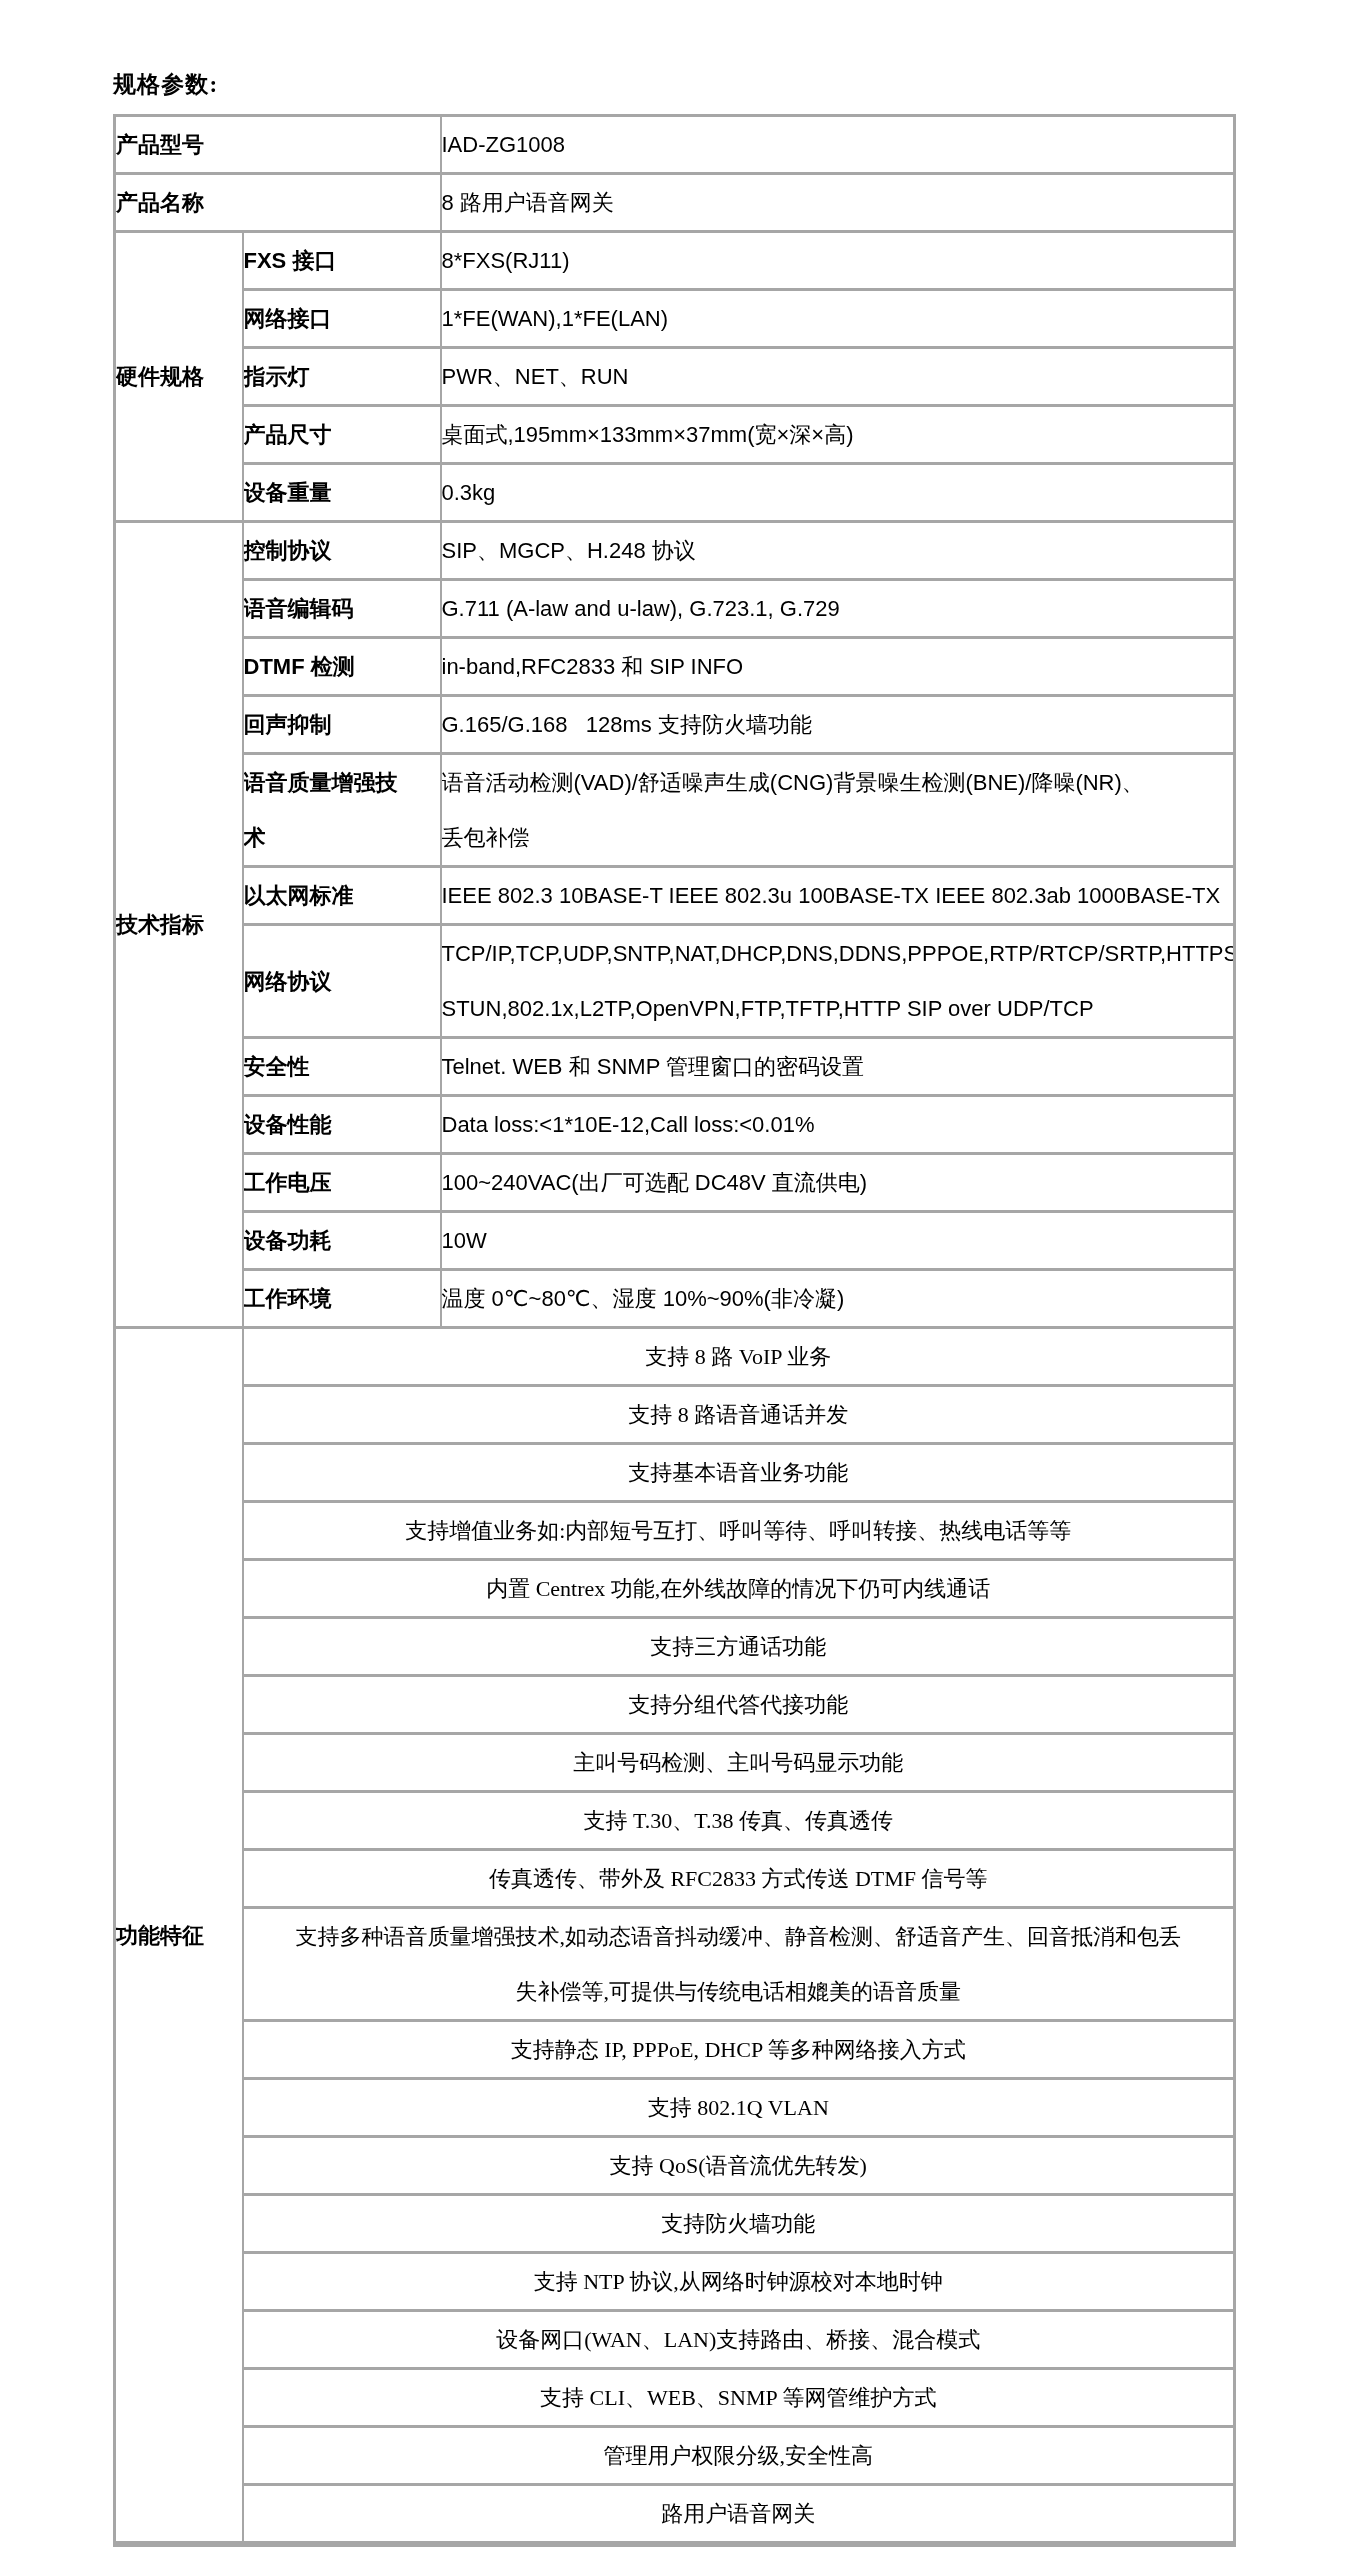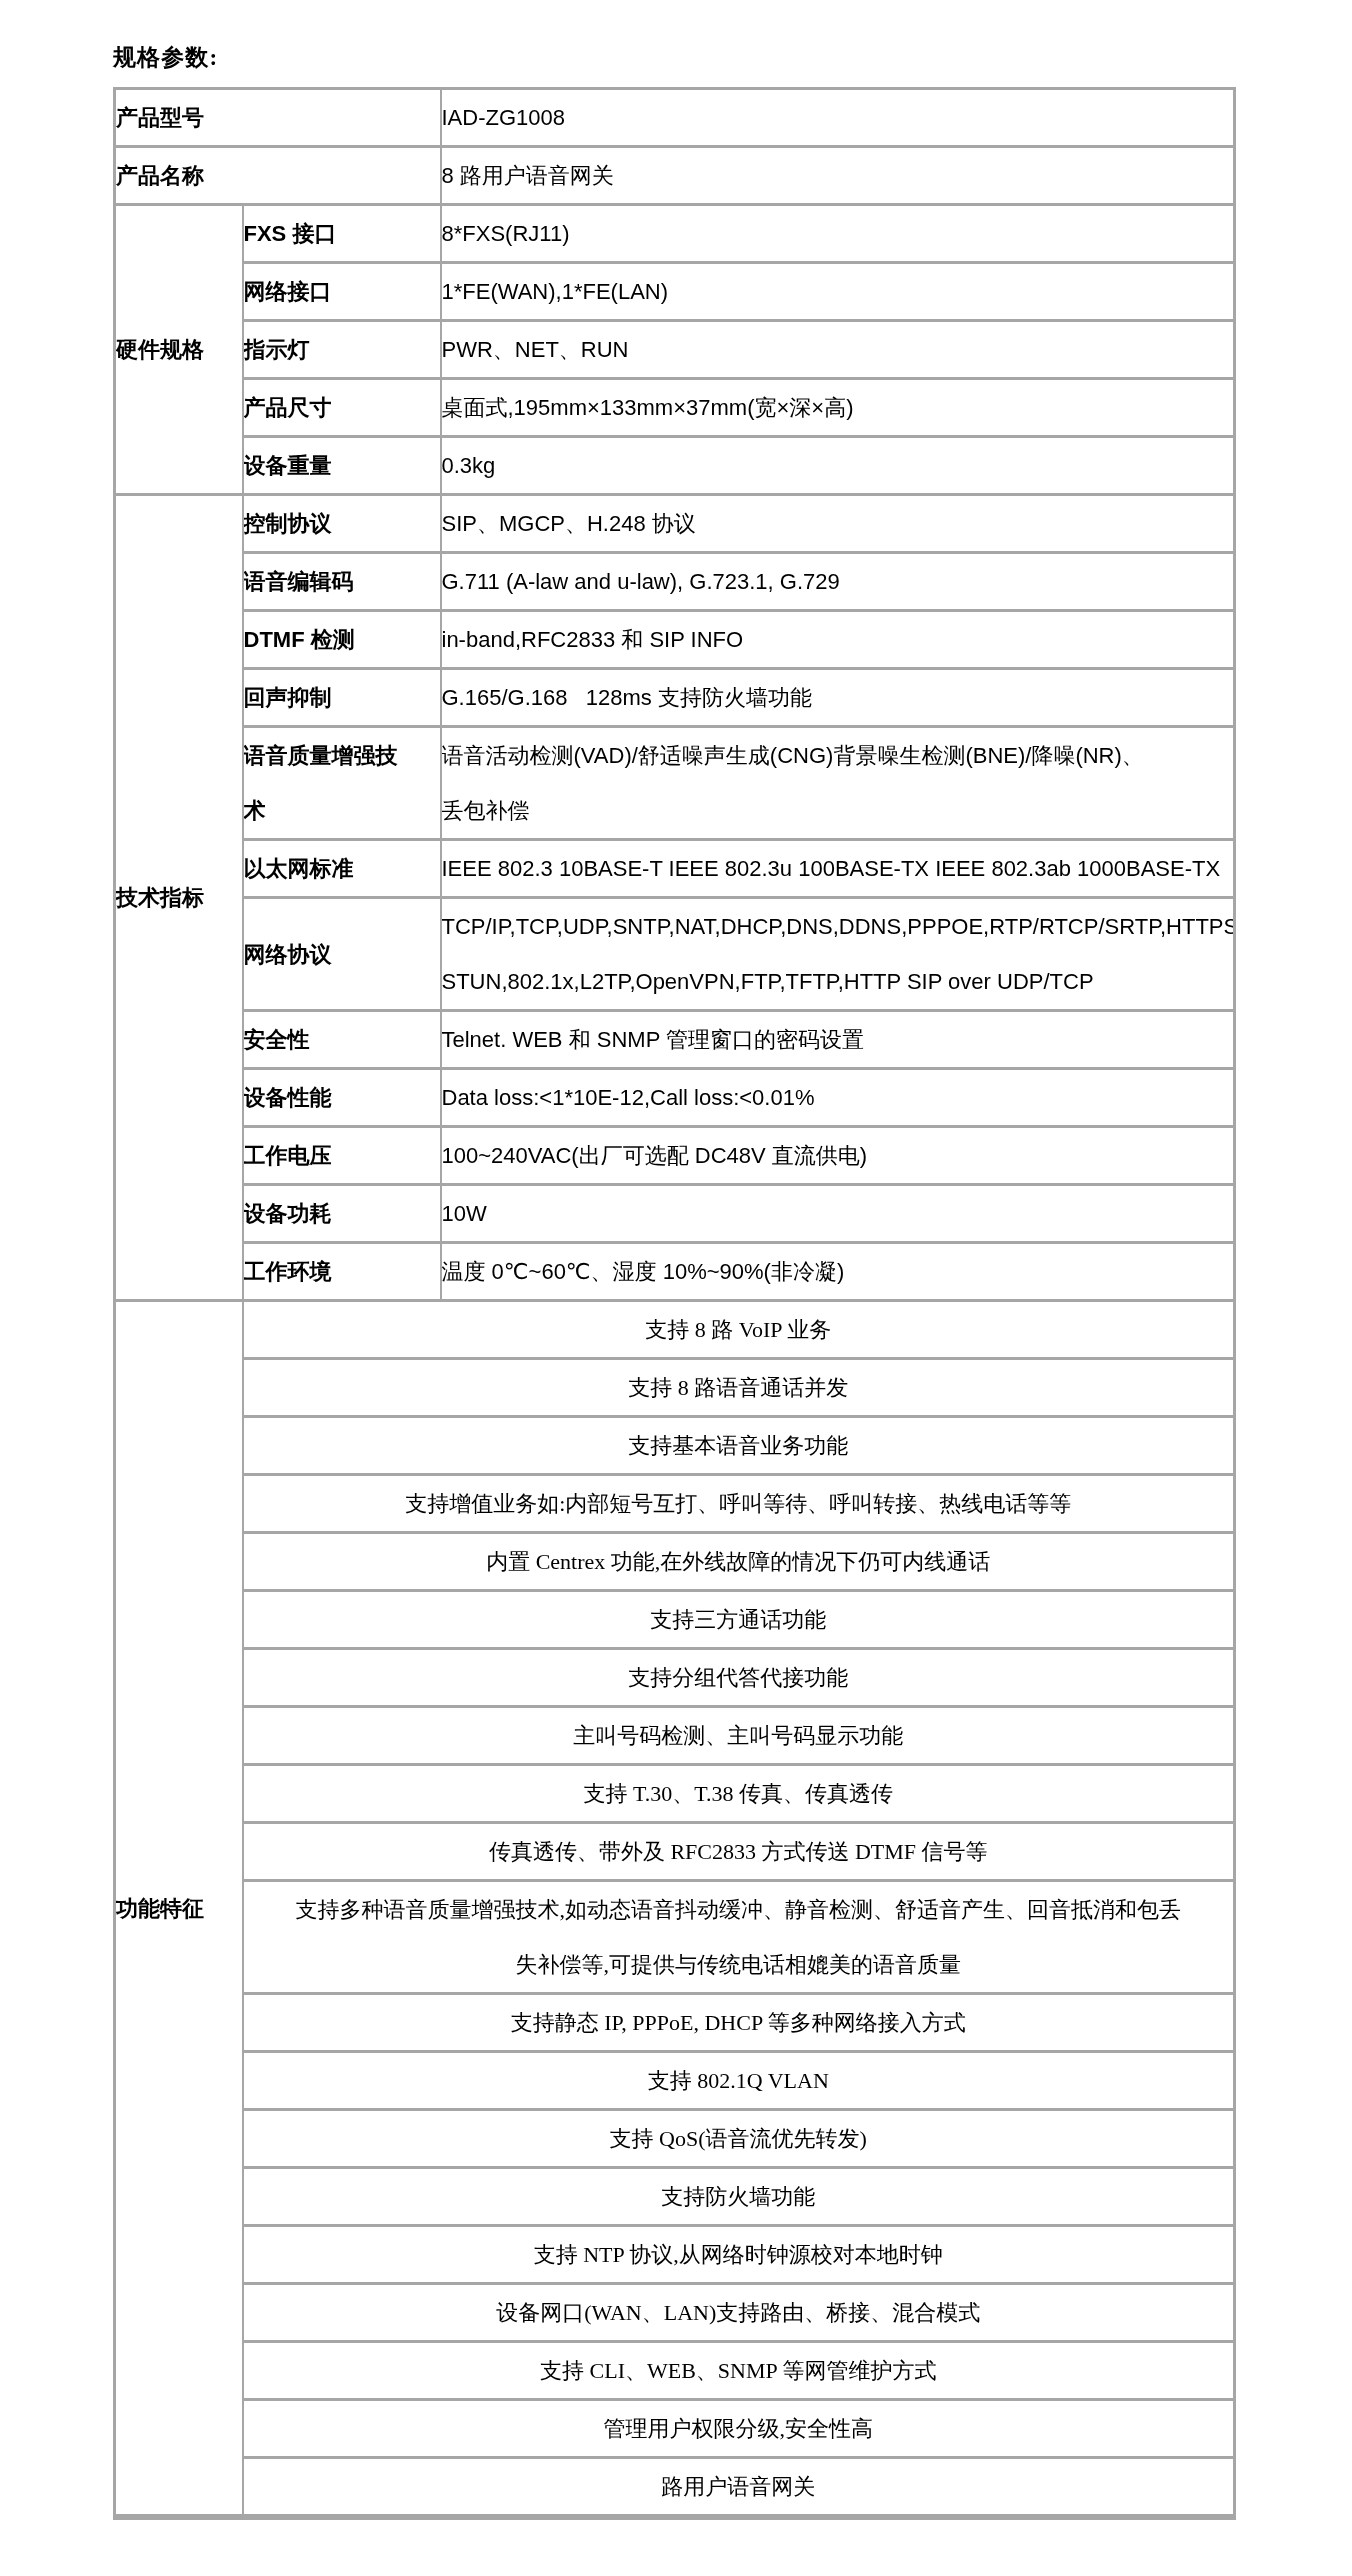--- a/index.html
+++ b/index.html
@@ -6,21 +6,21 @@
     margin: 0;
     padding: 0;
     background: #ffffff;
     width: 1352px;
     height: 2576px;
     overflow: hidden;
     font-family: "Liberation Sans", "DejaVu Sans", sans-serif;
     color: #000000;
   }
   .doc {
-    padding-top: 42px;
+    padding-top: 69px;
     padding-left: 113px;
     width: 1157px;
   }
   .doc-title {
     font-family: "Liberation Serif", "DejaVu Serif", serif;
     font-weight: bold;
     font-size: 23px;
     line-height: 31px;
     letter-spacing: 1.1px;
   }
@@ -147,21 +147,21 @@
         <tr>
           <td class="label-cell">工作电压</td>
           <td class="value-cell">100~240VAC(出厂可选配 DC48V 直流供电)</td>
         </tr>
         <tr>
           <td class="label-cell">设备功耗</td>
           <td class="value-cell">10W</td>
         </tr>
         <tr>
           <td class="label-cell">工作环境</td>
-          <td class="value-cell">温度 0℃~60℃、湿度 10%~90%(非冷凝)</td>
+          <td class="value-cell">温度 0℃~80℃、湿度 10%~90%(非冷凝)</td>
         </tr>
         <tr>
           <td class="sec-cell" rowspan="20">功能特征</td>
           <td class="feature-cell" colspan="2">支持 8 路 VoIP 业务</td>
         </tr>
         <tr>
           <td class="feature-cell" colspan="2">支持 8 路语音通话并发</td>
         </tr>
         <tr>
           <td class="feature-cell" colspan="2">支持基本语音业务功能</td>

